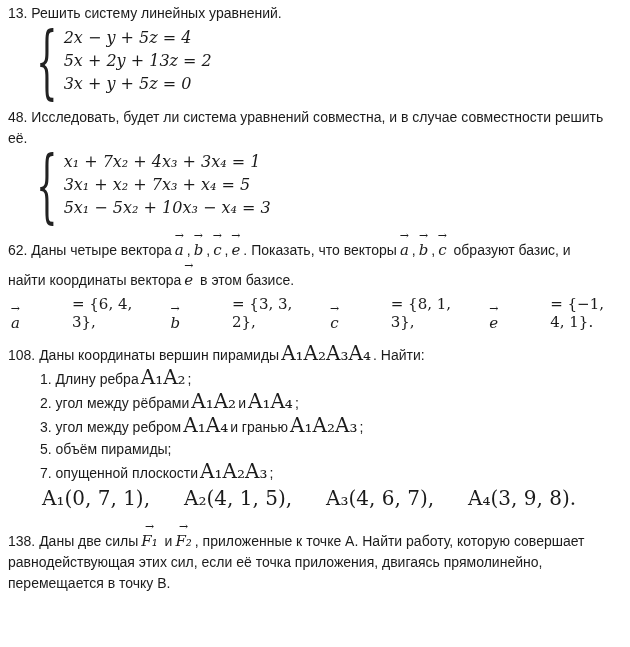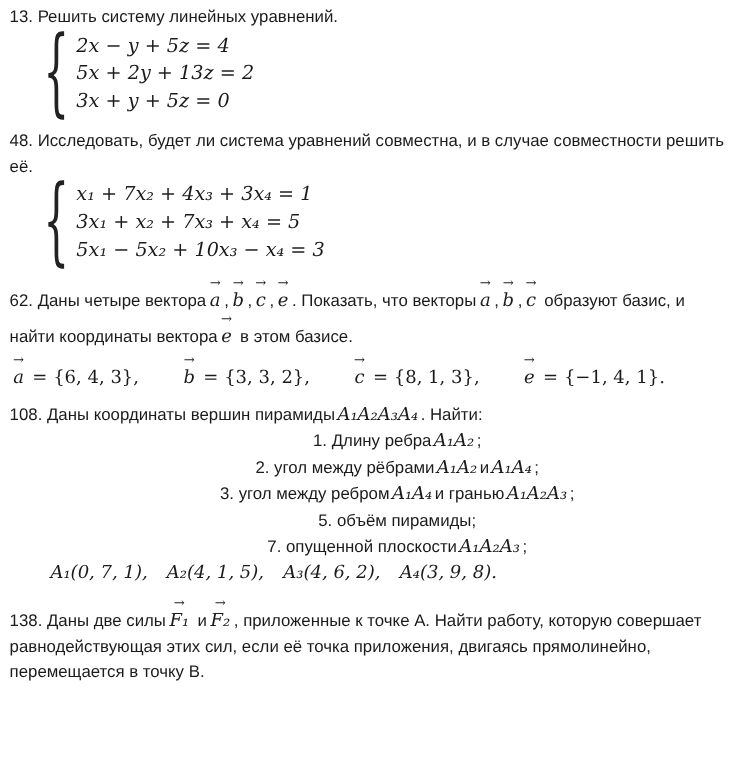--- a/index.html
+++ b/index.html
@@ -9,22 +9,21 @@
     font-family: "Liberation Sans", sans-serif;
     font-size: 14px;
   }
   .page { padding: 3px 8px 0 8px; }
 
   p { margin: 0; line-height: 21px; }
 
   
   .m {
     font-family: "DejaVu Serif", serif;
-    font-style: italic;
-    font-size: 15px;
+    font-size: 20px;
     margin: 0 2px;
     white-space: nowrap;
   }
 
   
   .system { display: flex; align-items: center; margin: 2px 0 12px 26px; }
   .sys-brace {
     font-family: "DejaVu Serif", serif;
     font-size: 34px; line-height: 1;
     display: inline-block;
@@ -56,27 +55,27 @@
   .vec .arr {
     position: absolute; top: -1px; left: 50%;
     transform: translateX(-50%);
     font-style: normal;
     font-size: 11px; line-height: 1;
   }
 
   
   .defs { display: flex; gap: 34px; margin: 4px 0 12px 0; align-items: flex-end; }
   .def { display: flex; align-items: flex-end; gap: 4px; }
-  .def .dv { font-family: "DejaVu Serif", serif; font-size: 15px; }
+  .def .dv { font-family: "DejaVu Serif", serif; font-size: 15px; margin-left: 45px; }
 
   
   .items { margin-left: 32px; }
-  .item { line-height: 22px; text-align: center; }
+  .item { line-height: 22px; }
 
-  .coords { display: flex; gap: 16px; margin: 2px 0 10px 34px; }
+  .coords { display: flex; gap: 34px; margin: 2px 0 10px 34px; }
   .coords .m { margin: 0; }
 
   .block { margin-bottom: 12px; }
   .p48-l2 { line-height: 20px; }
 </style>
 </head>
 <body>
 
 <div class="page">
 
@@ -136,21 +135,21 @@
     <div class="items">
       <p class="item"><span>1.</span> <span>Длину ребра</span><span class="m">A₁A₂</span><span>;</span></p>
       <p class="item"><span>2.</span> <span>угол между рёбрами</span><span class="m">A₁A₂</span><span>и</span><span class="m">A₁A₄</span><span>;</span></p>
       <p class="item"><span>3.</span> <span>угол между ребром</span><span class="m">A₁A₄</span><span>и гранью</span><span class="m">A₁A₂A₃</span><span>;</span></p>
       <p class="item"><span>5.</span> <span>объём пирамиды;</span></p>
       <p class="item"><span>7.</span> <span>опущенной плоскости</span><span class="m">A₁A₂A₃</span><span>;</span></p>
     </div>
     <div class="coords">
       <span class="m">A₁(0, 7, 1),</span>
       <span class="m">A₂(4, 1, 5),</span>
-      <span class="m">A₃(4, 6, 2),</span>
+      <span class="m">A₃(4, 6, 7),</span>
       <span class="m">A₄(3, 9, 8).</span>
     </div>
   </section>
 
   <section>
     <p><span>138.</span> <span>Даны две силы</span><span class="vec"><span class="arr">→</span><span>F₁</span></span> <span>и</span><span class="vec"><span class="arr">→</span><span>F₂</span></span><span>, приложенные к точке А. Найти работу, которую совершает</span></p>
     <p>равнодействующая этих сил, если её точка приложения, двигаясь прямолинейно,</p>
     <p>перемещается в точку В.</p>
   </section>
 

